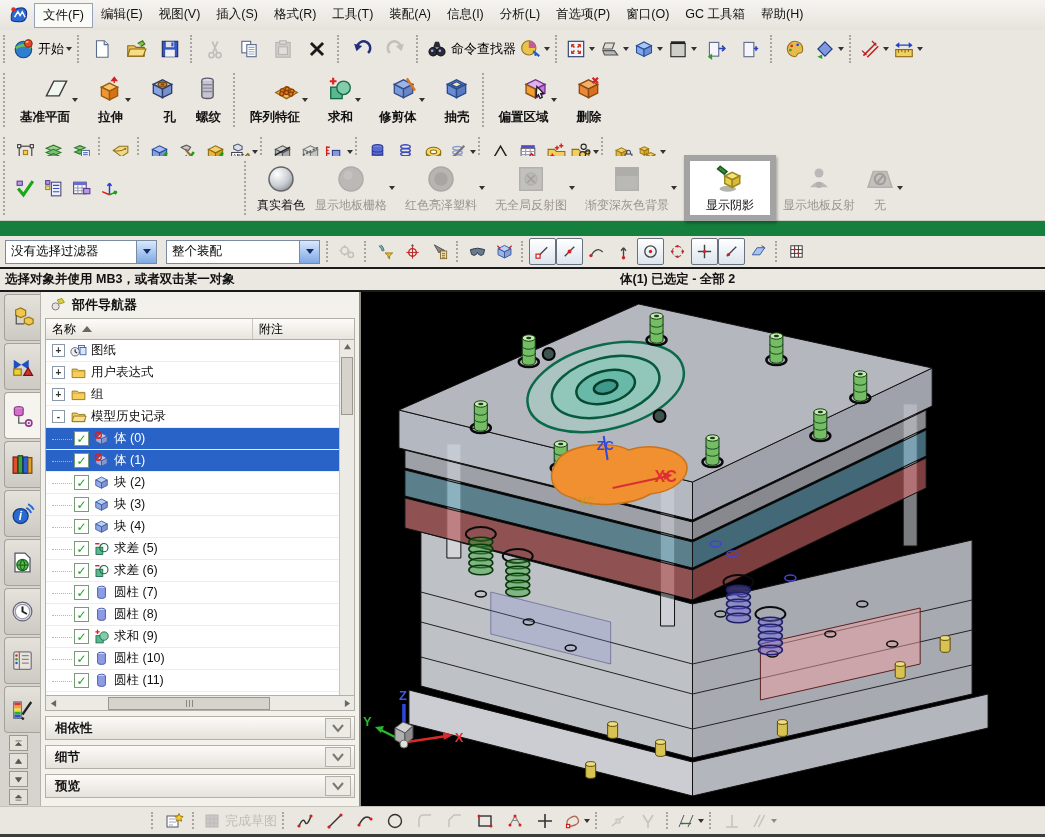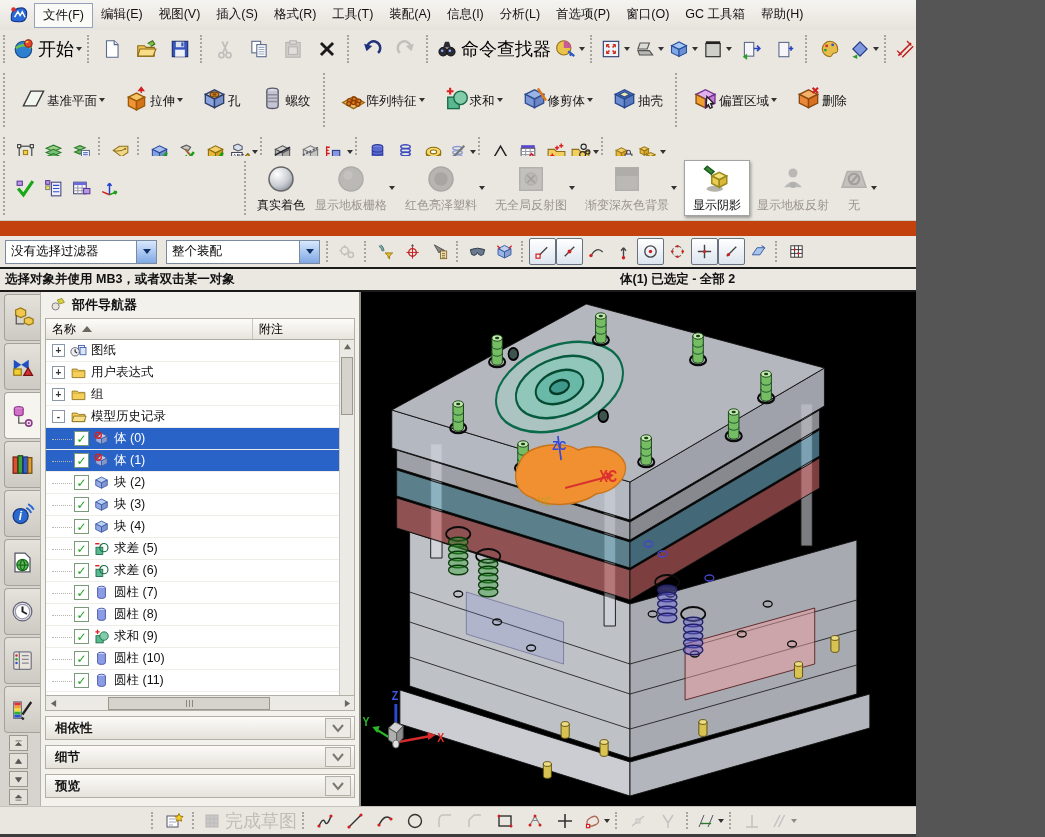--- a/index.html
+++ b/index.html
@@ -1,54 +1,54 @@
 <!DOCTYPE html>
 <html><head>
 <meta charset="utf-8">
 <style>
   html,body{margin:0;padding:0;background:#555;}
-  #root{position:relative;width:916px;height:837px;background:#c2410c;overflow:hidden;
+  #root{position:relative;width:1045px;height:837px;background:#15803d;overflow:hidden;
         font-family:"Liberation Sans","DejaVu Sans",sans-serif;-webkit-font-smoothing:antialiased;}
   .band{position:absolute;left:0;right:0;}
   
   #menubar{top:0;height:30px;background:linear-gradient(#f6f4f0,#e6e3dc);border-bottom:1px solid #c6c3bc;
            display:flex;align-items:center;padding-left:4px;}
   .applogo{width:22px;height:22px;margin:0 4px;}
   .applogo svg{width:22px;height:22px}
   .menu-item{padding:3px 8px;font-size:12.5px;color:#111;white-space:nowrap;}
   .menu-item.first{border:1px solid #94a2bc;background:#fafaf6;}
   
   .tbrow{display:flex;align-items:center;}
   .grp{display:flex;align-items:center;height:100%;}
   .grp::before{content:"";align-self:stretch;margin:5px 6px 5px 3px;border-left:2px dotted #a8a59e;}
   .tbbtn{height:30px;min-width:30px;display:flex;align-items:center;justify-content:center;padding:0 2px;}
   .tbbtn svg{width:22px;height:22px;}
-  .tbbtn .tlbl{font-size:18px;margin-left:3px;white-space:nowrap;}
+  .tbbtn .tlbl{font-size:13px;margin-left:3px;white-space:nowrap;}
   .dis{opacity:.5;filter:grayscale(.7);}
   .dis .tlbl,.dis .flbl{color:#9a948a;}
   .arrow{width:0;height:0;border-left:3.5px solid transparent;border-right:3.5px solid transparent;
          border-top:4px solid #333;margin-left:2px;flex:none;}
   #tb-std{top:30px;height:38px;background:#eae7e1;border-bottom:1px solid #cfccc5;}
   
   #tb-feature{top:68px;height:64px;background:#eae7e1;border-bottom:1px solid #cfccc5;}
   .fbtn{display:flex;align-items:center;margin:0 9px;}
-  .fcol{display:flex;flex-direction:row;align-items:center;}
+  .fcol{display:flex;flex-direction:column;align-items:flex-end;font-weight:bold;}
   .fcol svg{width:27px;height:27px;}
   .flbl{font-size:12.5px;margin-top:3px;white-space:nowrap;color:#111;}
   
   #tb-small{top:132px;height:40px;background:#eae7e1;border-bottom:1px solid #cfccc5;}
   .ubtn{width:28px;height:28px;display:flex;align-items:center;justify-content:center;}
   .ubtn svg{width:21px;height:21px;}
   
   #tb-render{top:156px;height:64px;background:#eae7e1;border-bottom:1px solid #cfccc5;}
   .rbtn{display:flex;align-items:center;margin:0 2px;padding:1px 3px;}
   .rcol{display:flex;flex-direction:column;align-items:center;}
   .rcol svg{width:30px;height:30px;}
   .rlbl{font-size:12px;margin-top:1px;text-align:center;line-height:1.12;max-width:86px;color:#111;}
-  .rbtn.active{background:#fff;border:1px solid #a3a3a3;box-shadow:1px 2px 3px rgba(0,0,0,.35);padding:3px 8px;}
+  .rbtn.active{background:#fff;border:6px solid #a3a3a3;box-shadow:1px 2px 3px rgba(0,0,0,.35);padding:3px 16px;}
   .rbtn.dis{filter:none;opacity:1;}
   .rbtn.dis svg{opacity:.55;filter:grayscale(.85);}
   .rbtn.dis .rlbl{color:#9a948a;}
   .rgap{width:118px;}
   
   #tb-select{top:236px;height:31px;background:#eae7e1;display:flex;align-items:center;padding-left:5px;gap:3px;}
   .combo{display:flex;height:22px;border:1px solid #7a8aa0;background:#fff;align-items:center;}
   .combo .val{flex:1;font-size:12.5px;padding:0 5px;white-space:nowrap;overflow:hidden;}
   .combo .cbtn{width:19px;height:100%;background:linear-gradient(#d8e8fc,#7fa8e4);border-left:1px solid #7a8aa0;
                display:flex;align-items:center;justify-content:center;}

